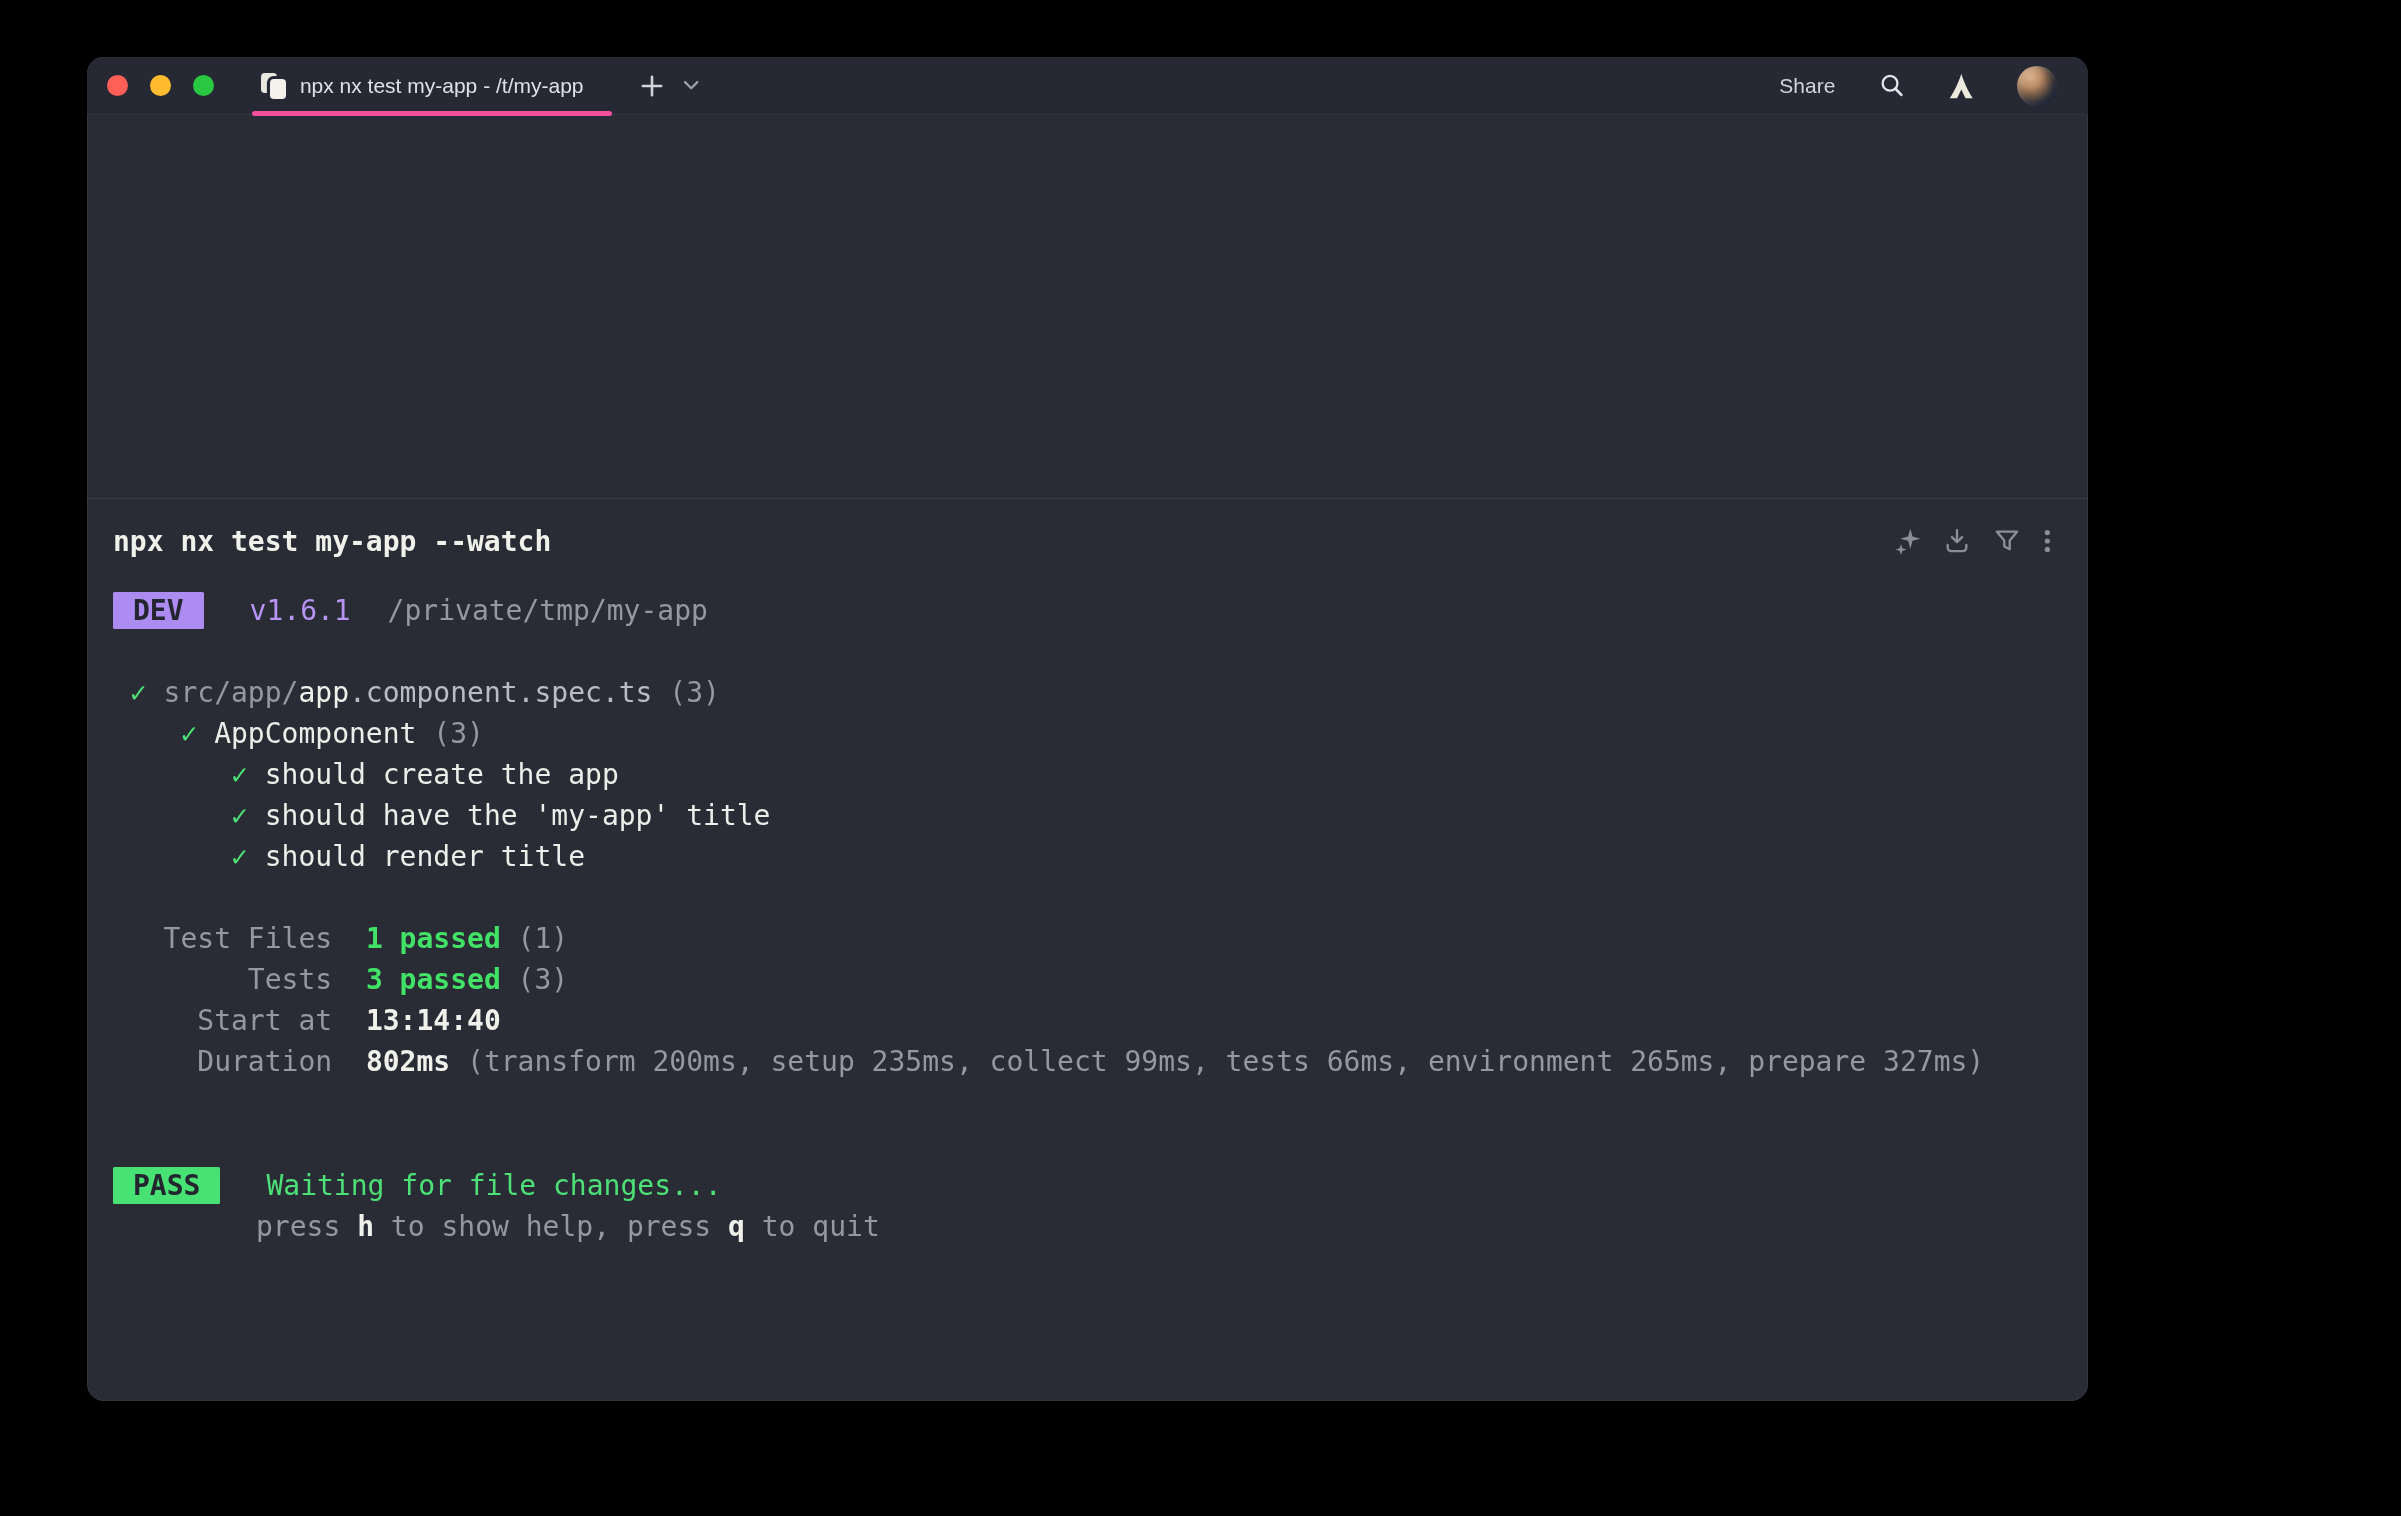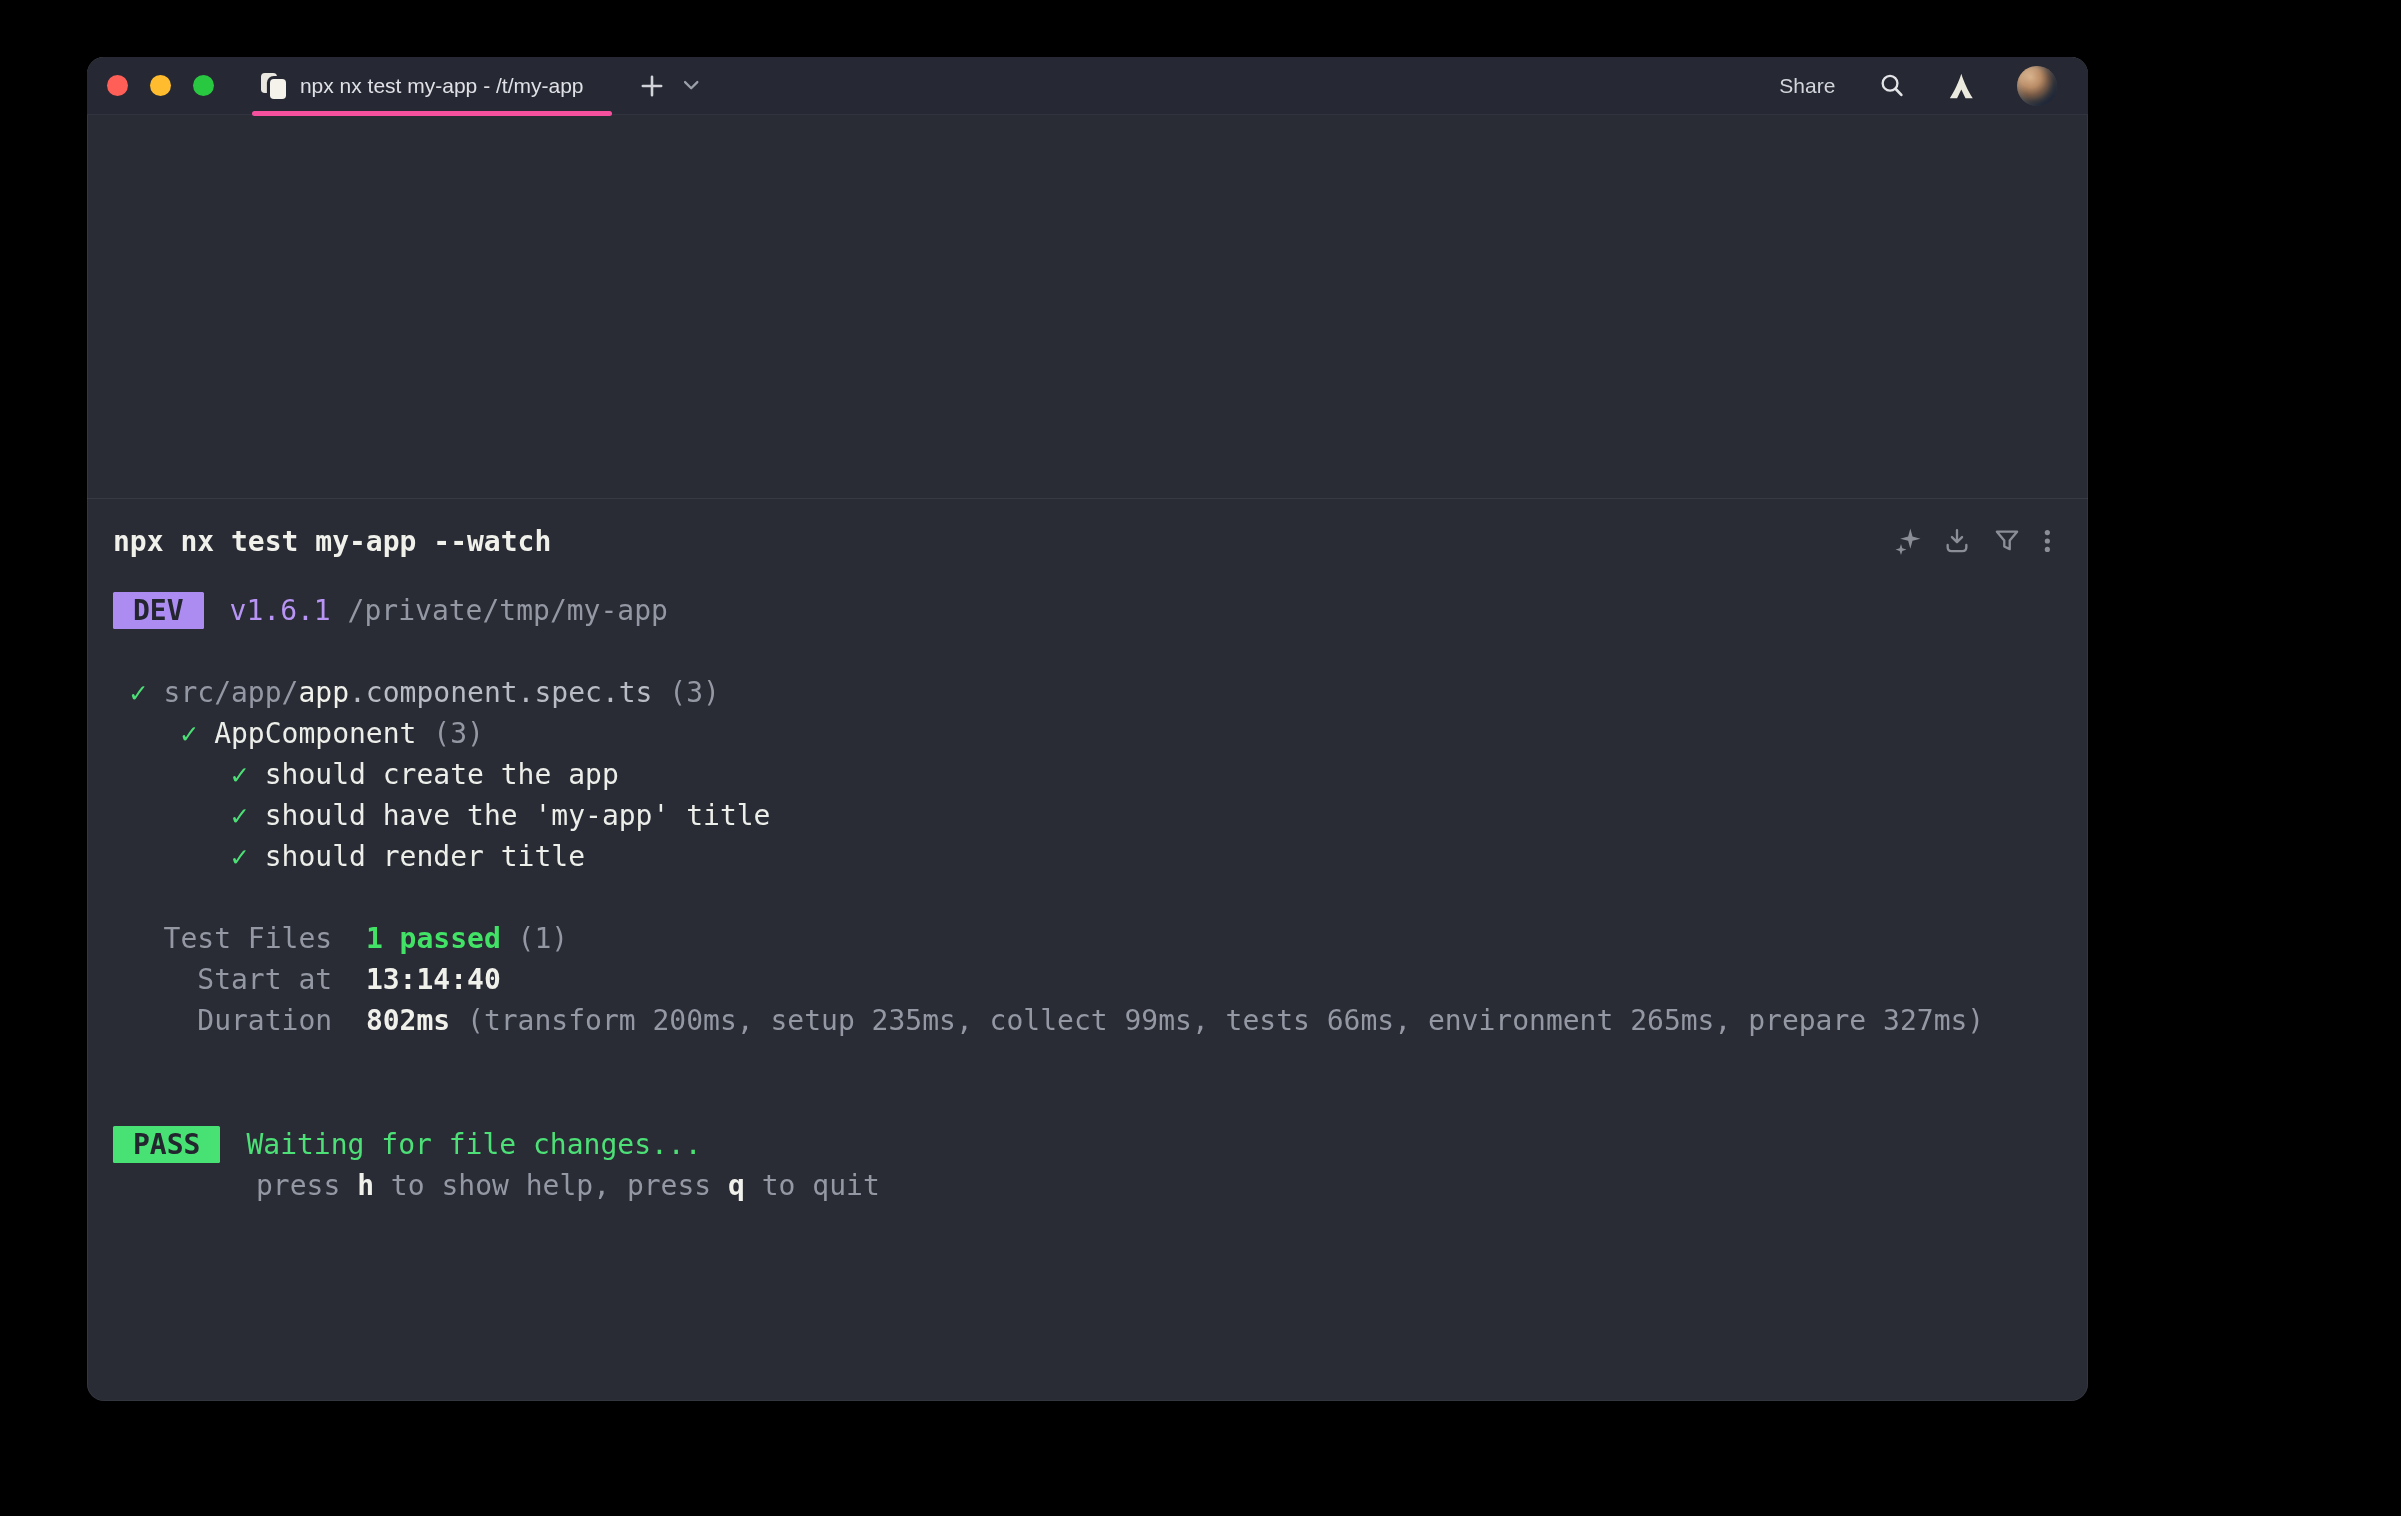--- a/index.html
+++ b/index.html
@@ -65,21 +65,21 @@
   .dim2   { color:#b9bcc4; }
   .white  { color:#f1f1ec; }
   .wb     { color:#f1f1ec; font-weight:bold; }
   .name   { color:#eceee9; }
   .grn    { color:#4cdf75; }
   .grnb   { color:#42e266; font-weight:bold; }
   .purple { color:#b895f5; }
 
   .cmd-line { color:#f1f1ec; font-weight:bold; white-space:pre; }
 
-  .dev-row, .pass-row { display:flex; align-items:center; height:41px; }
+  .dev-row, .pass-row { display:flex; align-items:center; height:41px;gap:20px; }
   .dev-row { margin-top:28px; }
   .badge { display:inline-block; font-weight:bold; font-size:28px; line-height:37px;
            padding:0 20px; border-radius:1.5px; color:#23252f; }
   .badge.dev  { background:#ad8cf2; }
   .badge.pass { background:#47e273; }
   .dev-version { margin-left:26px; }
   .dev-path { white-space:pre; }
 
   .tree { margin-top:41px; }
   .summary { margin-top:41px; }
@@ -178,20 +178,21 @@
     <div class="tree">
       <div class="line"><span> </span><span class="grn">✓</span><span class="dim"> src/app/</span><span class="white">app</span><span class="dim2">.component.spec.ts</span><span class="dim"> (3)</span></div>
       <div class="line"><span>    </span><span class="grn">✓</span><span class="name"> AppComponent</span><span class="dim"> (3)</span></div>
       <div class="line"><span>       </span><span class="grn">✓</span><span class="name"> should create the app</span></div>
       <div class="line"><span>       </span><span class="grn">✓</span><span class="name"> should have the 'my-app' title</span></div>
       <div class="line"><span>       </span><span class="grn">✓</span><span class="name"> should render title</span></div>
     </div>
 
     <div class="summary">
       <div class="line"><span class="dim">   Test Files  </span><span class="grnb">1 passed</span><span class="dim"> (1)</span></div>
+      <div class="line"><span class="dim">        Tests  </span><span class="grnb">3 passed</span><span class="dim"> (3)</span></div>
       <div class="line"><span class="dim">     Start at  </span><span class="wb">13:14:40</span><span class="dim"></span></div>
       <div class="line"><span class="dim">     Duration  </span><span class="wb">802ms</span><span class="dim"> (transform 200ms, setup 235ms, collect 99ms, tests 66ms, environment 265ms, prepare 327ms)</span></div>
     </div>
 
     <div class="pass-row">
       <span class="badge pass">PASS</span>
       <span class="pass-msg">Waiting for file changes...</span>
     </div>
     <div class="line hint-line"><span class="dim">press </span><span class="wb">h</span><span class="dim"> to show help, press </span><span class="wb">q</span><span class="dim"> to quit</span></div>
 

